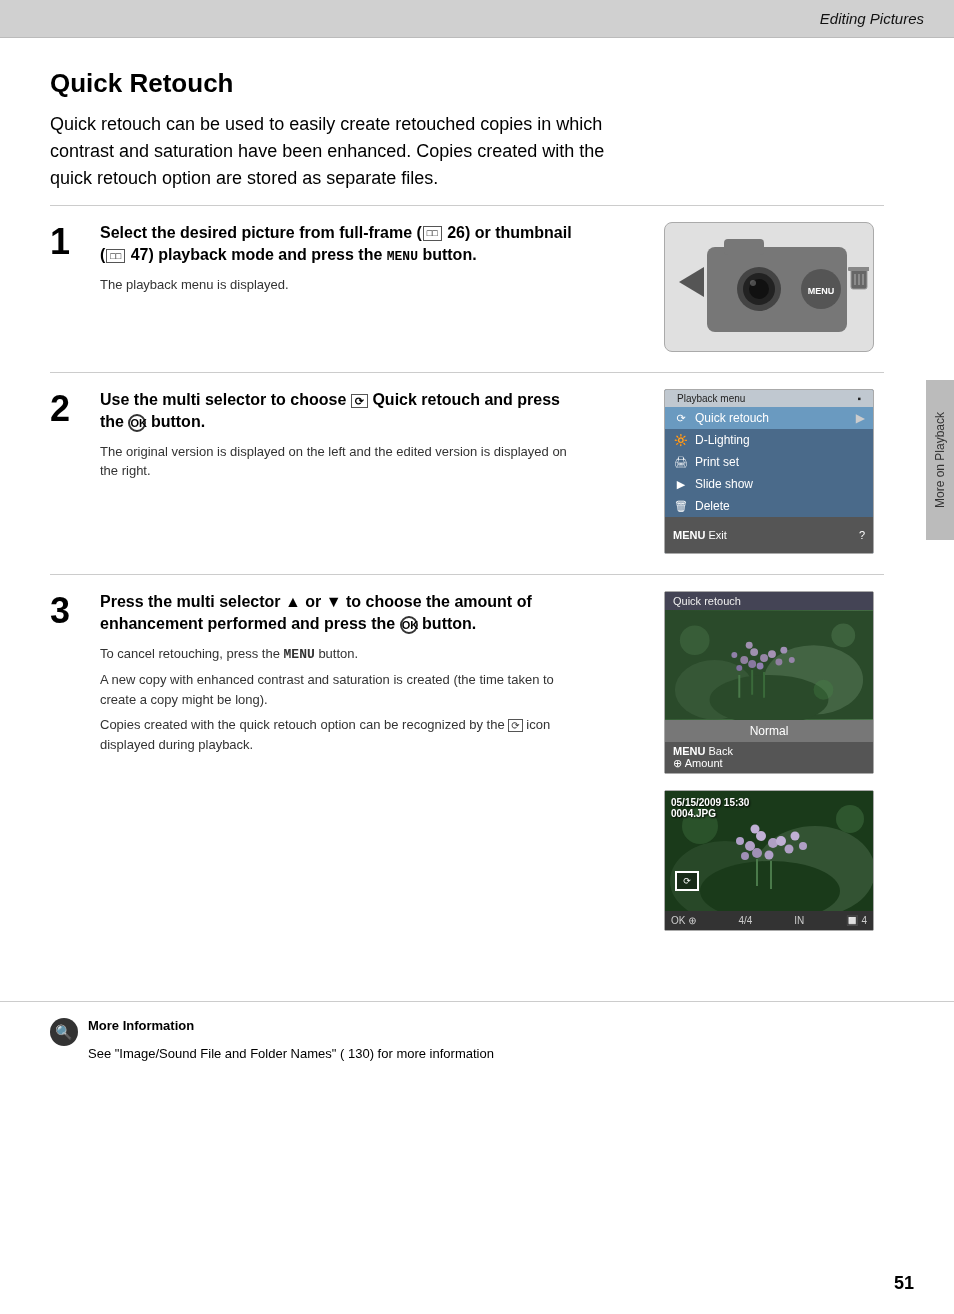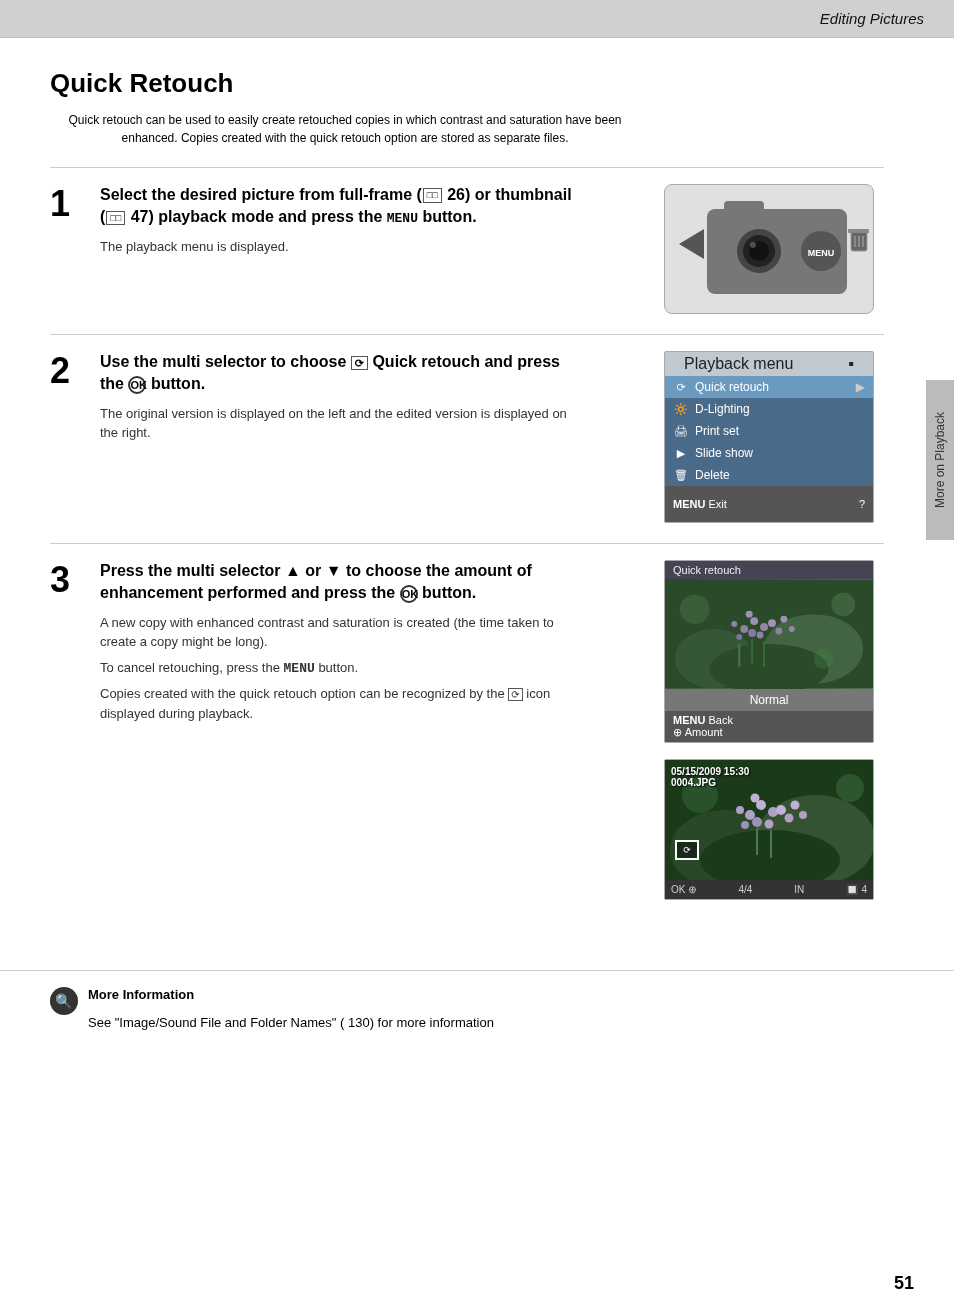--- a/index.html
+++ b/index.html
@@ -51,25 +51,24 @@
     
     .page-title {
       font-size: 26px;
       font-weight: bold;
       margin-bottom: 12px;
       margin-top: 10px;
     }
 
     
     .intro-text {
-      font-size: 12px;
+      font-size: 18px;
       line-height: 1.5;
-      margin-bottom: 20px;
+      margin-bottom: 13px;
       max-width: 590px;
-      text-align: center;
     }
 
     
     .step {
       display: flex;
       align-items: flex-start;
       margin-bottom: 20px;
       border-top: 1px solid #ccc;
       padding-top: 16px;
     }
@@ -129,22 +128,22 @@
       width: 210px;
       background: #4a6a8a;
       border: 1px solid #aaa;
       border-radius: 2px;
       overflow: hidden;
       font-size: 12px;
     }
 
     .playback-menu-header {
       background: #c0c8d0;
-      padding: 3px 19px;
-      font-size: 16px;
+      padding: 3px 12px;
+      font-size: 10px;
       color: #222;
       display: flex;
       justify-content: space-between;
     }
 
     .playback-menu-item {
       display: flex;
       align-items: center;
       padding: 4px 8px;
       color: #fff;
@@ -455,22 +454,22 @@
     </div>
   </div>
 
   <div class="step">
     <div class="step-number">3</div>
     <div class="step-content">
       <div class="step-instruction">
         Press the multi selector ▲ or ▼ to choose the amount of enhancement performed and press the <span class="ok-circle">OK</span> button.
       </div>
       <div class="step-note">
+        <p>To cancel retouching, press the <span class="menu-kbd">MENU</span> button.</p>
         <p>A new copy with enhanced contrast and saturation is created (the time taken to create a copy might be long).</p>
-        <p>To cancel retouching, press the <span class="menu-kbd">MENU</span> button.</p>
         <p>Copies created with the quick retouch option can be recognized by the <span style="border:1px solid #555; padding:0 2px; font-size:10px;">⟳</span> icon displayed during playback.</p>
       </div>
     </div>
     <div class="step-image">
 
       <div class="quick-retouch-box">
         <div class="quick-retouch-header">Quick retouch</div>
         <div class="quick-retouch-image">
 
           <svg width="210" height="110" viewBox="0 0 210 110">

